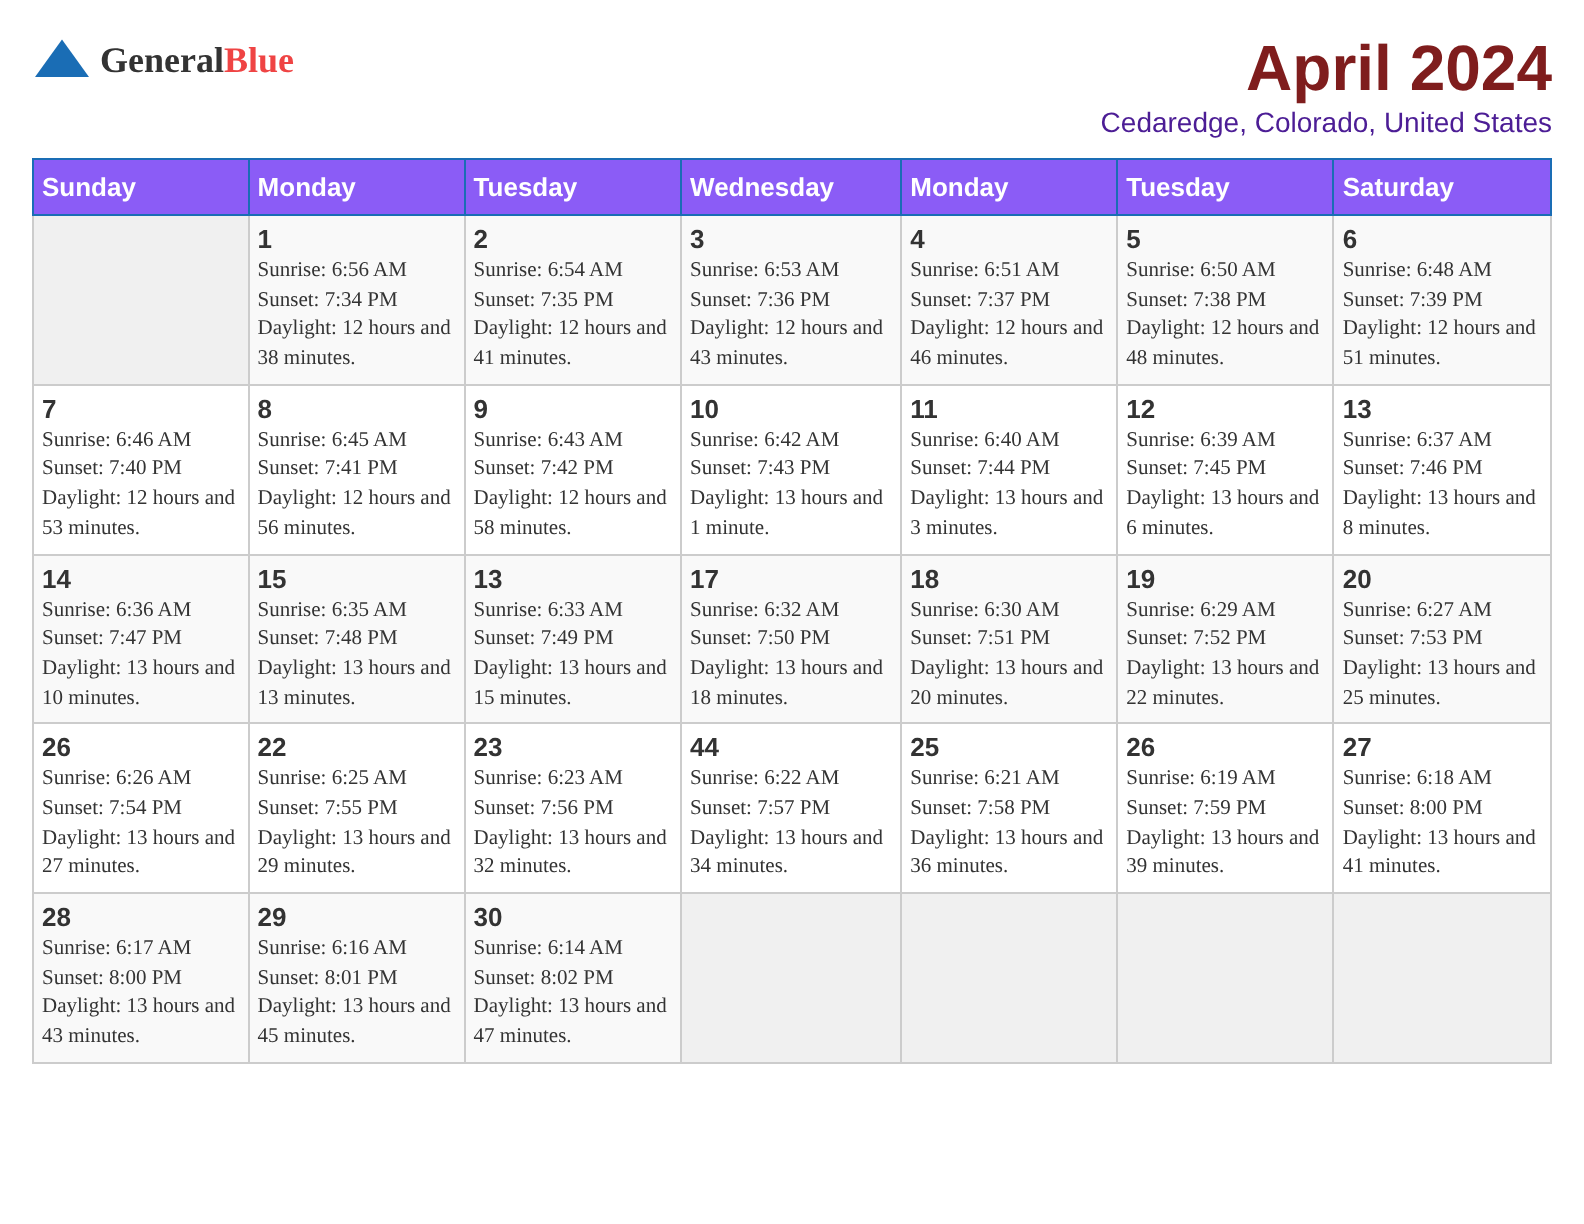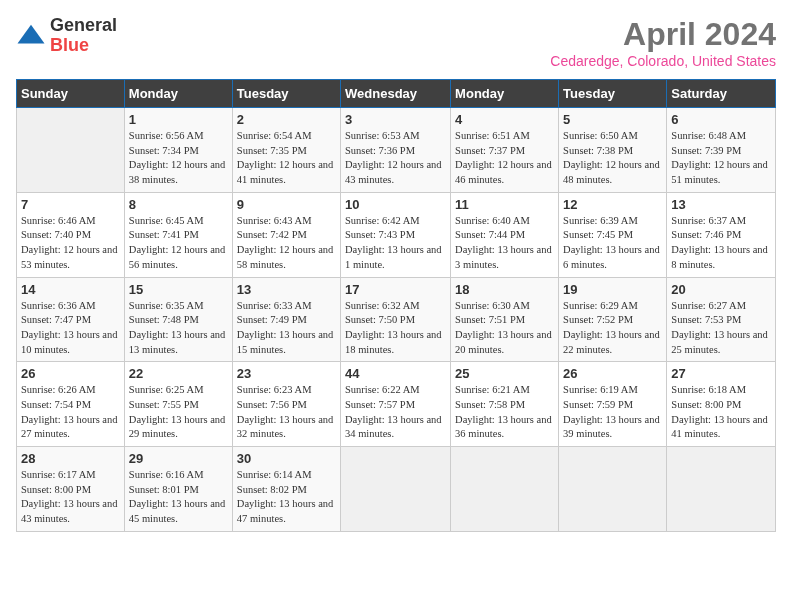--- a/index.html
+++ b/index.html
@@ -15,22 +15,23 @@
       justify-content: space-between;
       align-items: flex-start;
       margin-bottom: 10px;
     }
     .logo {
       display: flex;
       align-items: center;
     }
     .logo-text {
       display: flex;
-      flex-direction: column;
+      flex-direction: row;
       line-height: 1.1;
+      font-family: Liberation Serif, serif;
     }
     .logo-general {
       font-size: 18px;
       font-weight: bold;
       color: #333;
     }
     .logo-blue {
       font-size: 18px;
       font-weight: bold;
       color: #ef4444;
@@ -39,33 +40,33 @@
       width: 30px;
       height: 30px;
       margin-right: 4px;
     }
     .title-block {
       text-align: right;
     }
     .month-year {
       font-size: 32px;
       font-weight: bold;
-      color: #737373;
+      color: #7f1d1d;
     }
     .location {
       font-size: 14px;
-      color: #ec4899;
+      color: #4c1d95;
     }
     table {
       width: 100%;
       border-collapse: collapse;
       font-size: 11px;
     }
     thead tr th {
-      background-color: #404040;
+      background-color: #8b5cf6;
       color: #fff;
       padding: 6px 4px;
       text-align: left;
       font-size: 13px;
       font-weight: bold;
       border: 1px solid #1a6db5;
     }
     tbody tr td {
       border: 1px solid #ccc;
       vertical-align: top;

